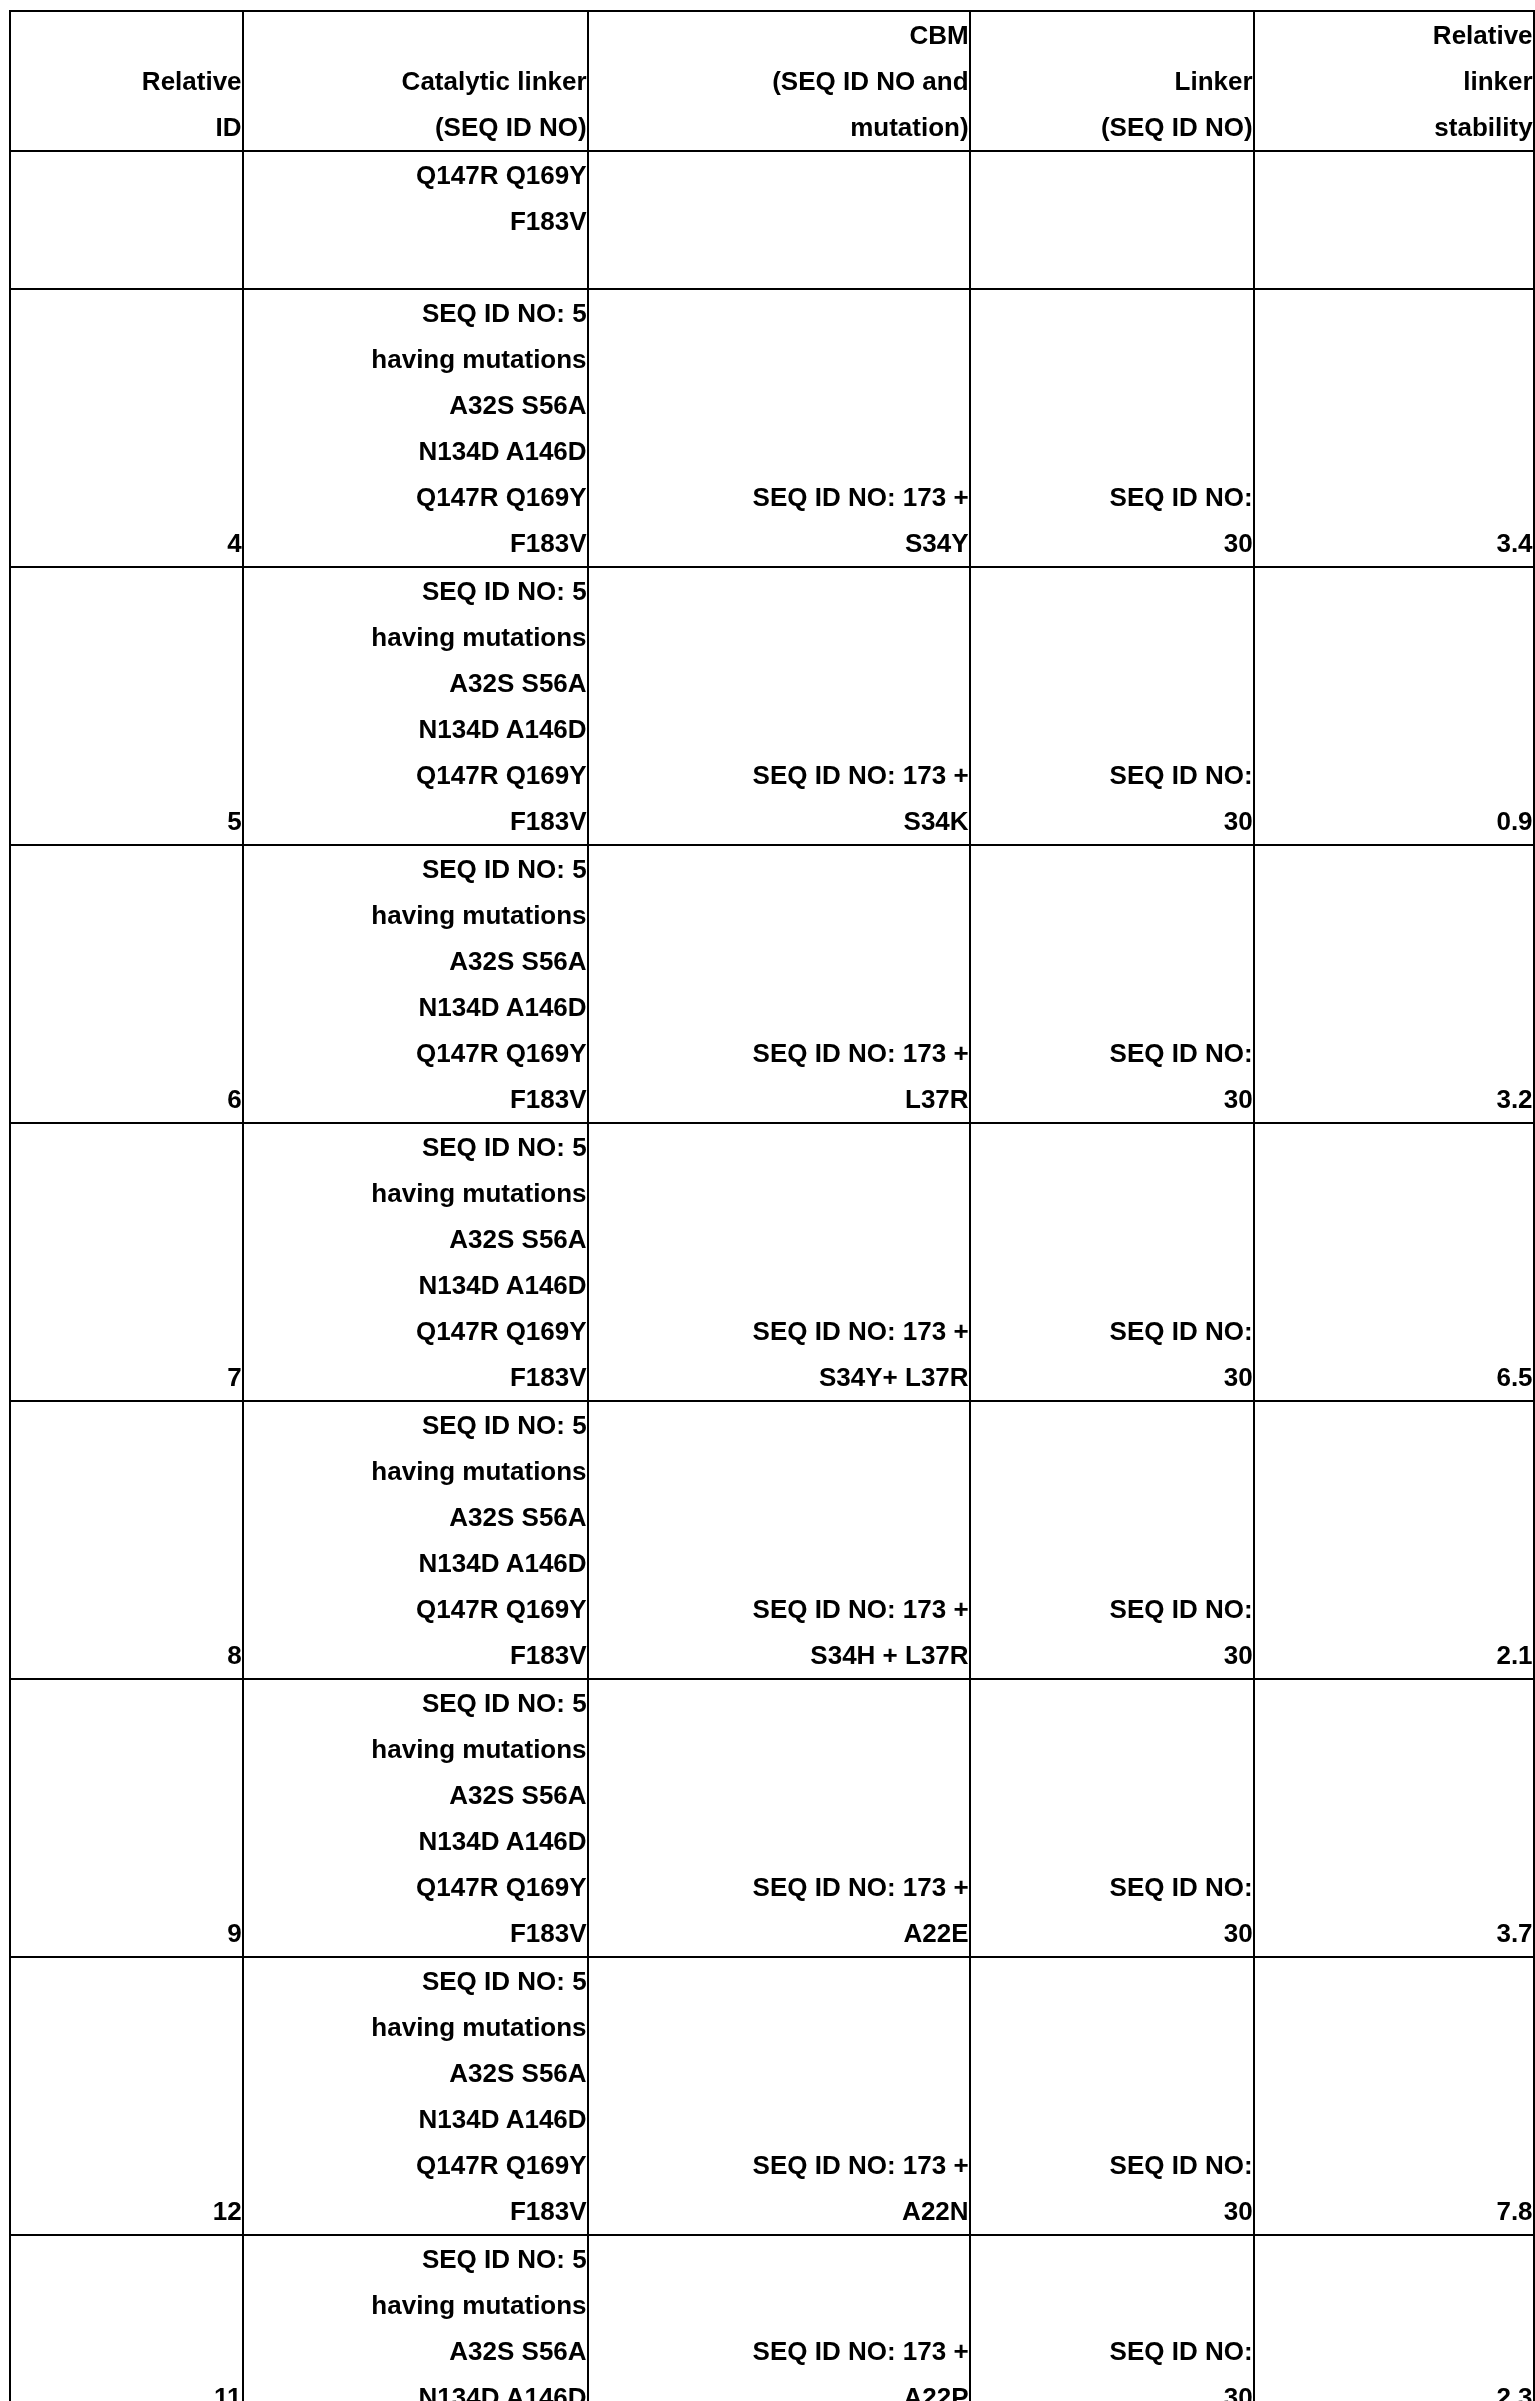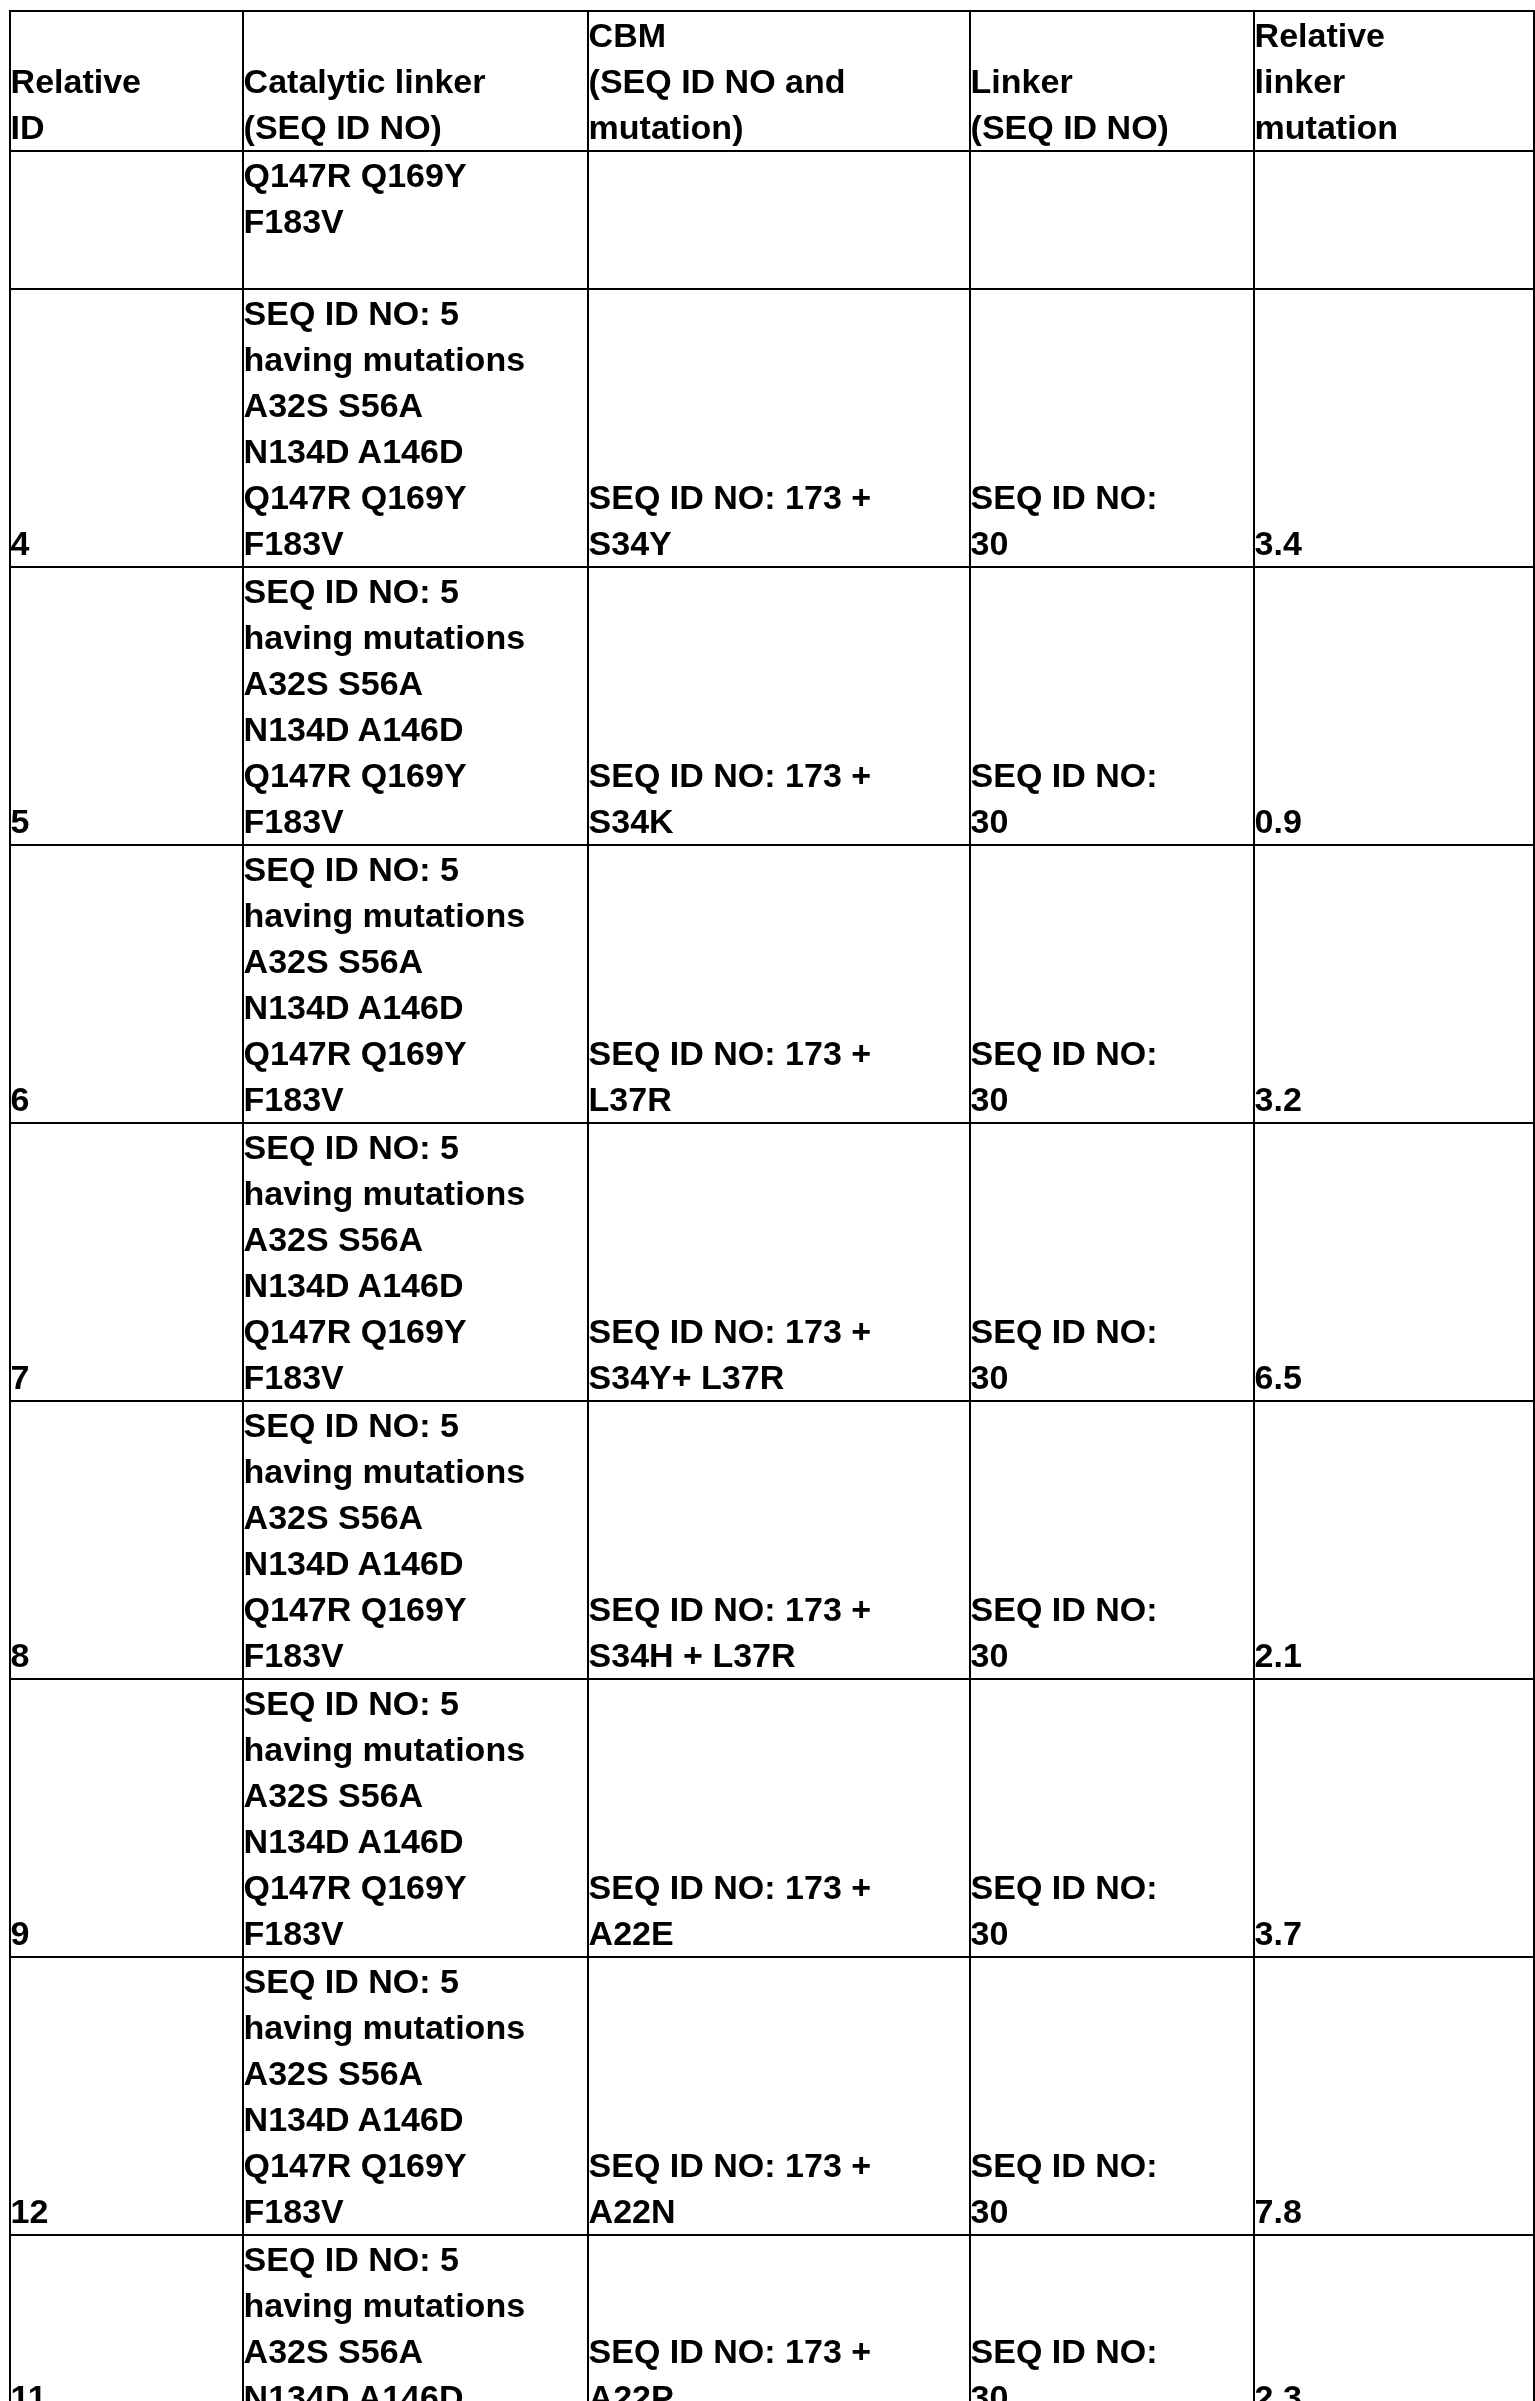--- a/index.html
+++ b/index.html
@@ -7,23 +7,23 @@
   .tbl {
     position: absolute; left: 8.6px; top: 9.5px;
     border-collapse: collapse; table-layout: fixed;
     width: 1525px;
     font-family: "Liberation Sans", sans-serif;
     color: #000;
   }
   .tbl td, .tbl th {
     border: 2.6px solid #000;
     padding: 0;
-    text-align: left;
+    text-align: right;
     vertical-align: bottom;
-    font-size: 34px;
+    font-size: 26px;
     line-height: 46px;
     overflow: hidden;
     white-space: normal;
   }
   .tbl th { font-weight: bold; }
   .tbl td { font-weight: bold; }
   .tbl .line { display: block; }
   .row-header { height: 139px; }
   .row-cont { height: 138px; }
   .row-cont td { vertical-align: top; }
@@ -61,21 +61,21 @@
         <span class="line">(SEQ ID NO and</span>
         <span class="line">mutation)</span>
       </th>
       <th>
         <span class="line">Linker</span>
         <span class="line">(SEQ ID NO)</span>
       </th>
       <th>
         <span class="line">Relative</span>
         <span class="line">linker</span>
-        <span class="line">mutation</span>
+        <span class="line">stability</span>
       </th>
     </tr>
   </thead>
   <tbody id="tbody">
     <tr class="row-cont">
       <td></td>
       <td>
         <span class="line">Q147R Q169Y</span>
         <span class="line">F183V</span>
       </td>

